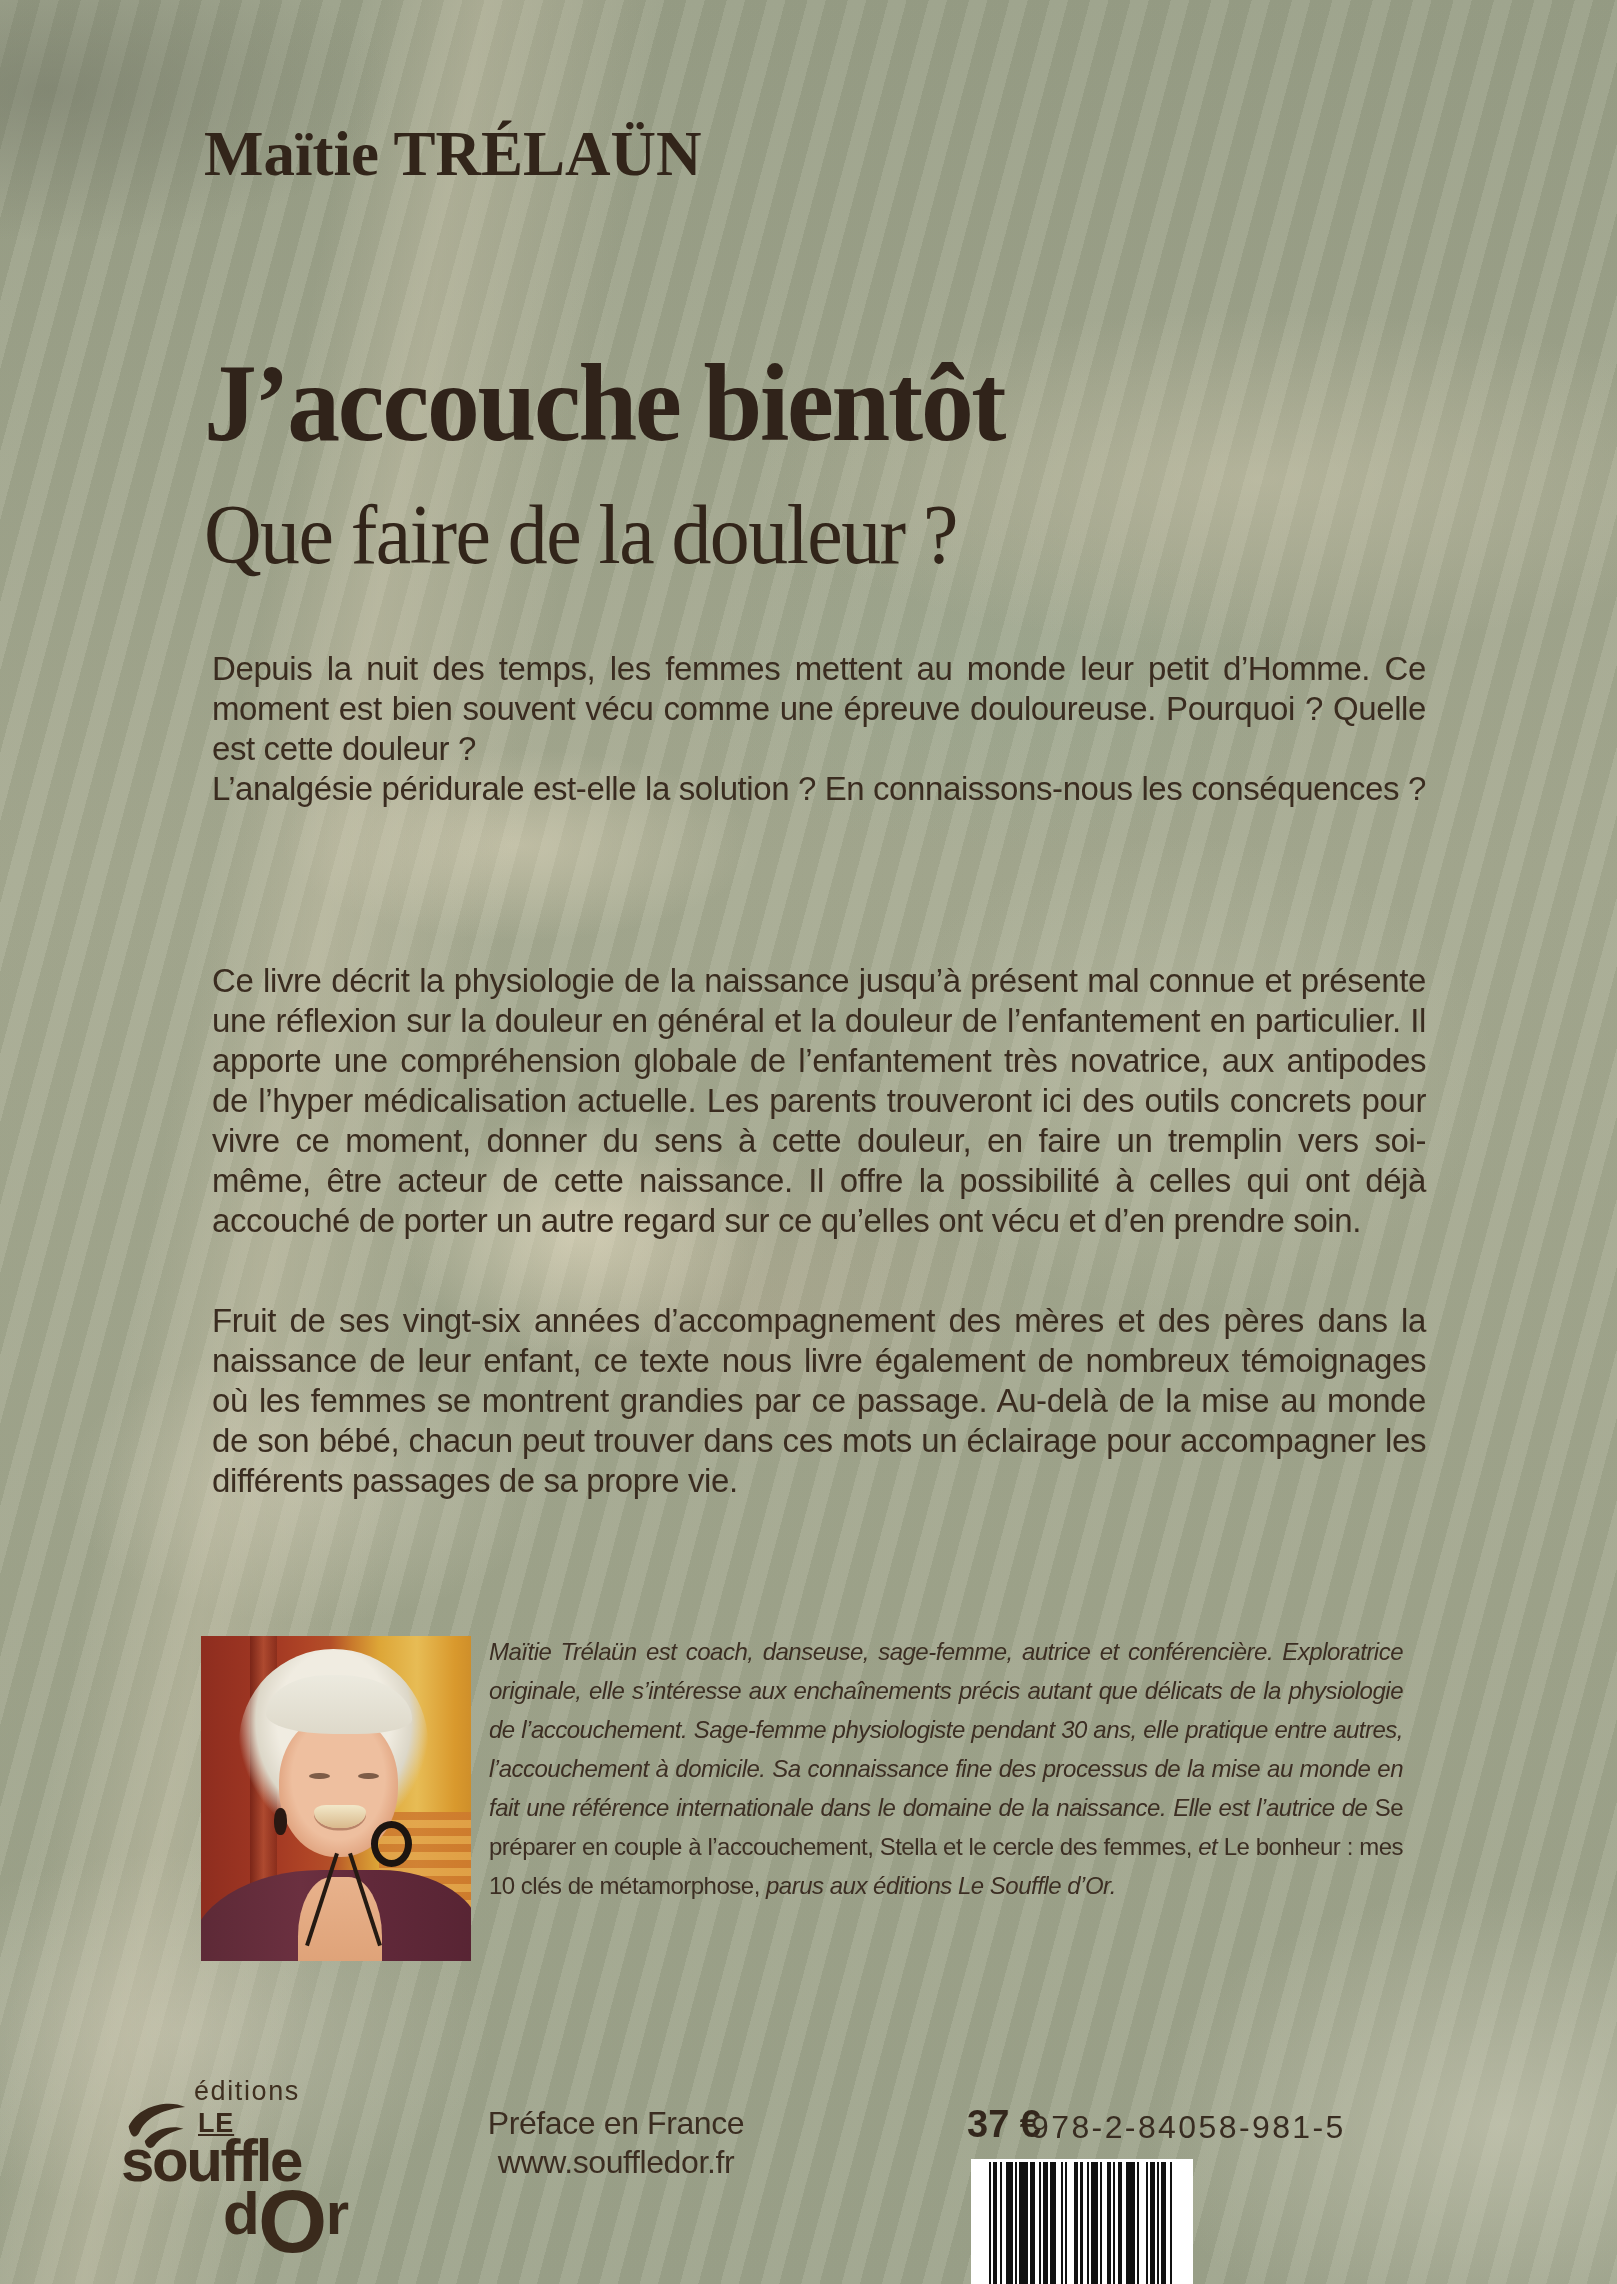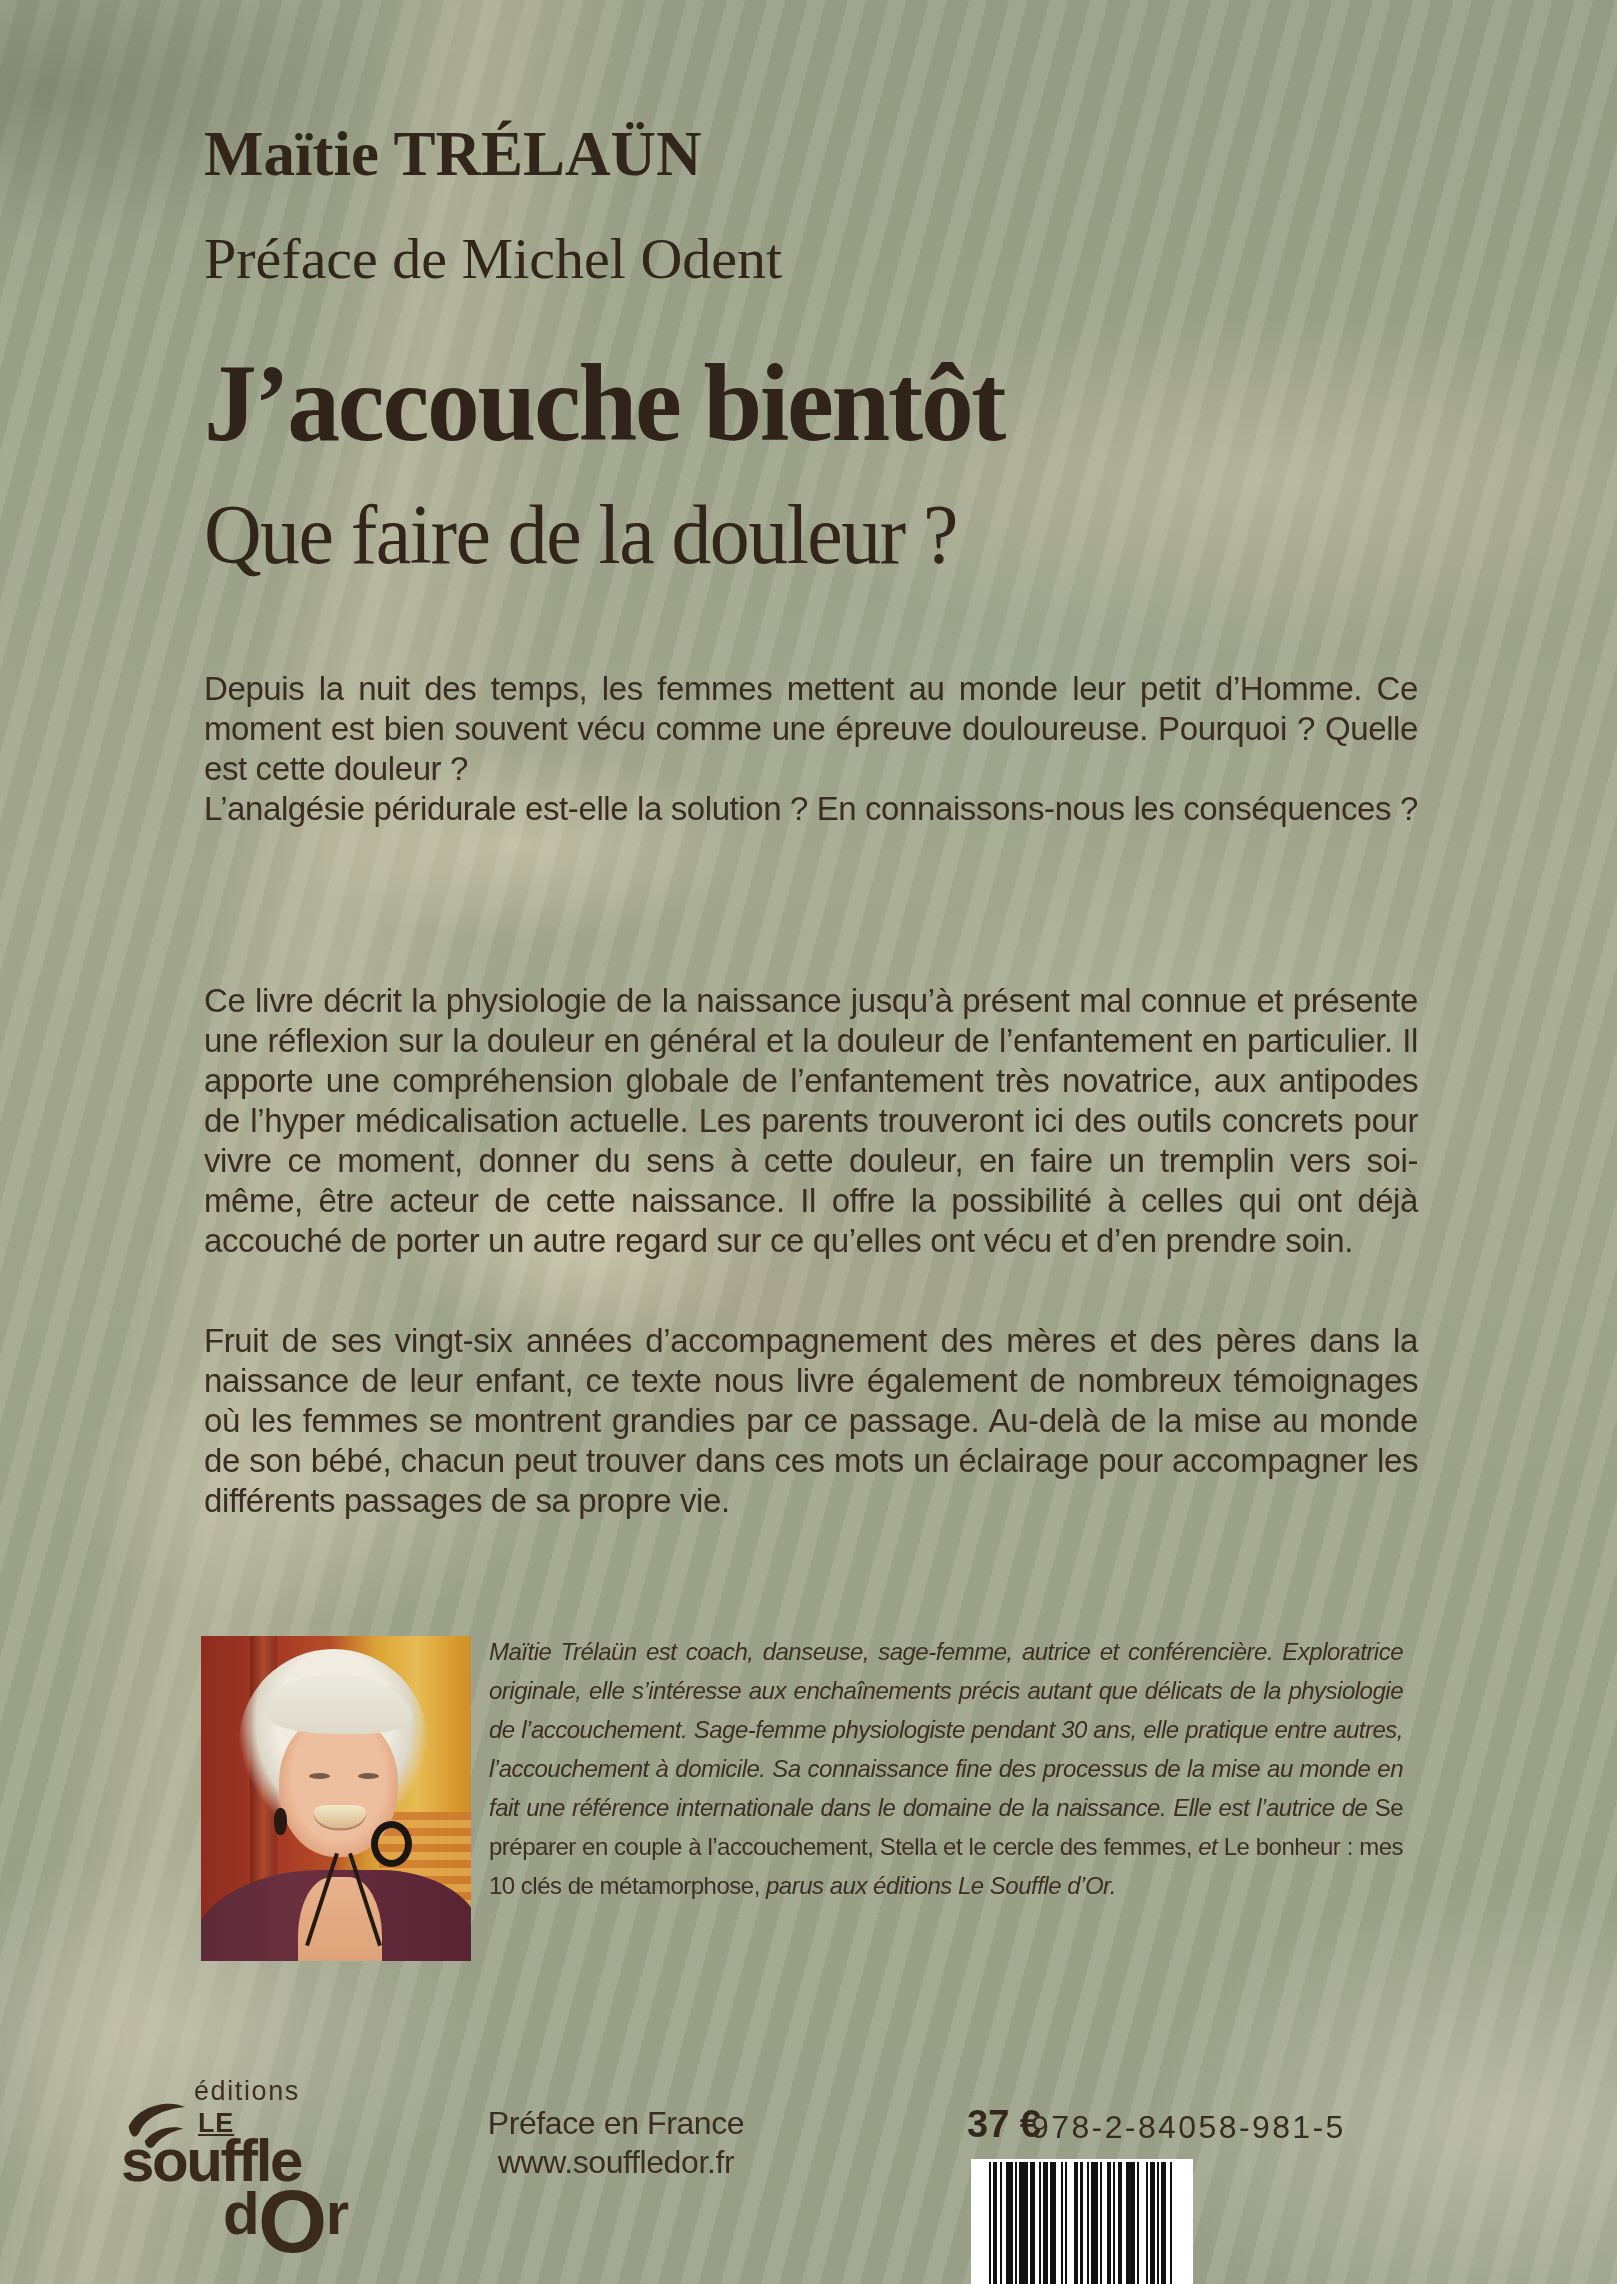--- a/index.html
+++ b/index.html
@@ -39,21 +39,21 @@
     font-family:"Liberation Serif",serif;font-weight:bold;
     font-size:110px;line-height:1;letter-spacing:-2.4px;color:#30231a;
     transform:scaleX(.96);transform-origin:left top;white-space:nowrap;
   }
   .subtitle{
     left:204px;top:493px;
     font-family:"Liberation Serif",serif;font-weight:normal;
     font-size:84px;line-height:1;letter-spacing:-1.6px;color:#32251a;
     transform:scaleX(.95);transform-origin:left top;white-space:nowrap;
   }
-  .bodycol{left:204px;width:1214px;margin-top:20px;}
+  .bodycol{left:212px;width:1214px;}
   .para{
     margin:0;text-align:justify;
     font-size:33px;line-height:40px;letter-spacing:-0.4px;
     color:#3a2c20;
   }
   .gap1{margin-top:0px;}
   .blockA{top:649px;}
   .blockB{top:961px;}
   .blockC{top:1301px;}
   .bio{
@@ -132,21 +132,20 @@
   .barcode{left:971px;top:2159px;width:222px;height:125px;background:#ffffff;}
   .bars{position:absolute;left:17.7px;top:3.2px;height:122px;display:flex;align-items:stretch;}
   .bars div{height:100%;}
 </style>
 </head>
 <body>
 
 <div class="cover">
 
   <div class="abs author">Maïtie TRÉLAÜN</div>
-  <div class="abs preface">Préface de Michel Odent</div>
   <div class="abs title">J’accouche bientôt</div>
   <div class="abs subtitle">Que faire de la douleur ?</div>
 
   <div class="abs bodycol blockA">
     <p class="para">Depuis la nuit des temps, les femmes mettent au monde leur petit d’Homme. Ce moment est bien souvent vécu comme une épreuve douloureuse. Pourquoi ? Quelle est cette douleur ?</p>
     <p class="para gap1">L’analgésie péridurale est-elle la solution ? En connaissons-nous les conséquences ?</p>
   </div>
 
   <div class="abs bodycol blockB">
     <p class="para">Ce livre décrit la physiologie de la naissance jusqu’à présent mal connue et présente une réflexion sur la douleur en général et la douleur de l’enfantement en particulier. Il apporte une compréhension globale de l’enfantement très novatrice, aux antipodes de l’hyper médicalisation actuelle. Les parents trouveront ici des outils concrets pour vivre ce moment, donner du sens à cette douleur, en faire un tremplin vers soi-même, être acteur de cette naissance. Il offre la possibilité à celles qui ont déjà accouché de porter un autre regard sur ce qu’elles ont vécu et d’en prendre soin.</p>

